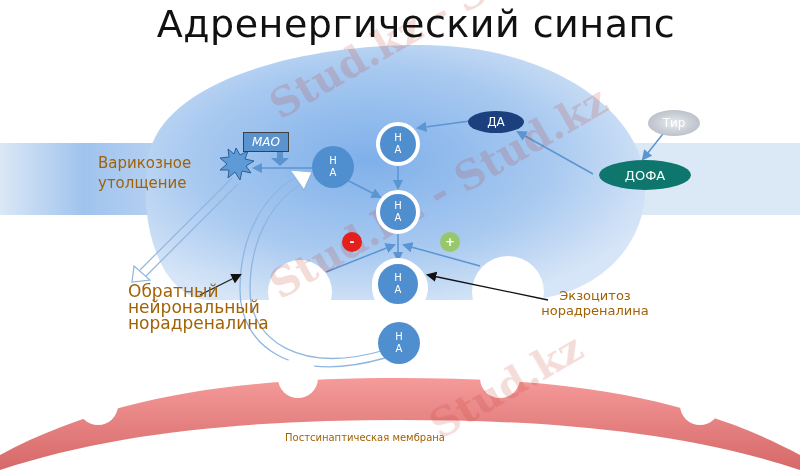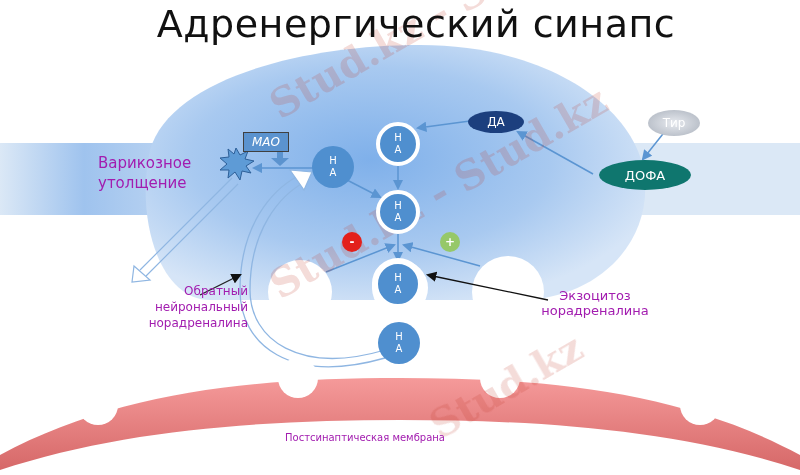--- a/index.html
+++ b/index.html
@@ -1,19 +1,19 @@
 <!DOCTYPE html>
 <html><head>
 <meta charset="utf-8">
 <style>
   html, body { margin:0; padding:0; background:#ffffff; }
   #stage { position:relative; width:800px; height:475px; overflow:hidden; background:#ffffff; font-family:"DejaVu Sans", sans-serif; }
   svg { position:absolute; left:0; top:0; }
   .title { position:absolute; left:16px; top:2px; width:800px; text-align:center; font-size:38px; color:#111; letter-spacing:0.5px; font-family:"DejaVu Sans", sans-serif; }
-  .lbl { position:absolute; color:#a21caf; font-family:"DejaVu Sans", sans-serif; }
+  .lbl { position:absolute; color:#a16207; font-family:"DejaVu Sans", sans-serif; }
   .node { position:absolute; border-radius:50%; background:#4f8fcf; color:#fff; display:flex; flex-direction:column; align-items:center; justify-content:center; font-size:10px; line-height:12px; box-sizing:border-box; }
   .node.ring { border:4px solid #ffffff; }
   .ell { position:absolute; border-radius:50%; display:flex; align-items:center; justify-content:center; color:#fff; font-size:11px; }
   .sign { position:absolute; width:20px; height:20px; border-radius:50%; color:#fff; font-size:12px; font-weight:bold; display:flex; align-items:center; justify-content:center; }
   .mao { position:absolute; left:243px; top:132px; width:44px; height:18px; background:#5b93cf; border:1px solid #404040; color:#fff; font-size:12px; font-style:italic; display:flex; align-items:center; justify-content:center; }
 </style>
 </head>
 <body>
 
 <div id="stage">
@@ -100,21 +100,21 @@
     </g>
   </svg>
 
   <div class="title">Адренергический синапс</div>
 
   <div class="lbl" style="left:98px;top:153px;font-size:15px;line-height:20px;">
     <div>Варикозное</div>
     <div>утолщение</div>
   </div>
 
-  <div class="lbl" style="left:118px;top:283px;width:130px;text-align:right;font-size:12px;line-height:16px;">
+  <div class="lbl" style="left:128px;top:283px;width:130px;text-align:left;font-size:17px;line-height:16px;">
     <div>Обратный</div>
     <div>нейрональный</div>
     <div>норадреналина</div>
   </div>
 
   <div class="lbl" style="left:540px;top:288px;width:110px;text-align:center;font-size:13px;line-height:15px;">
     <div>Экзоцитоз</div>
     <div>норадреналина</div>
   </div>
 

